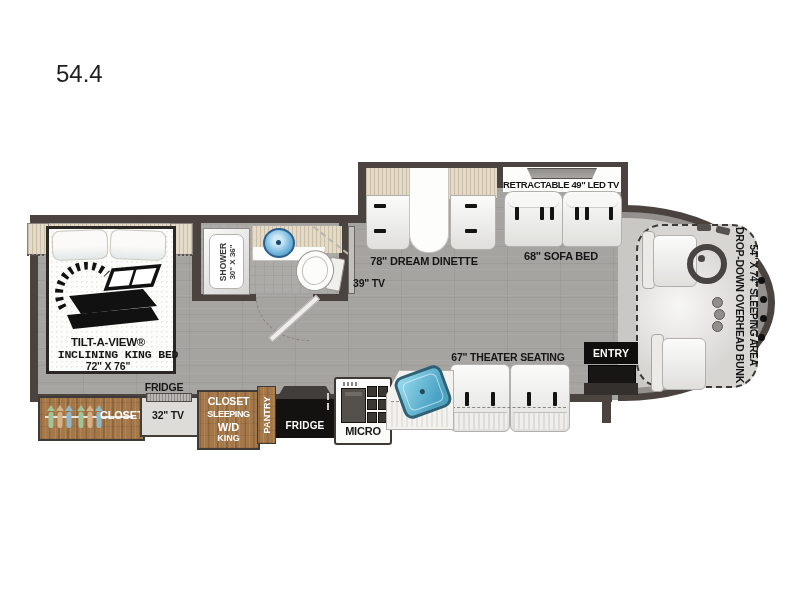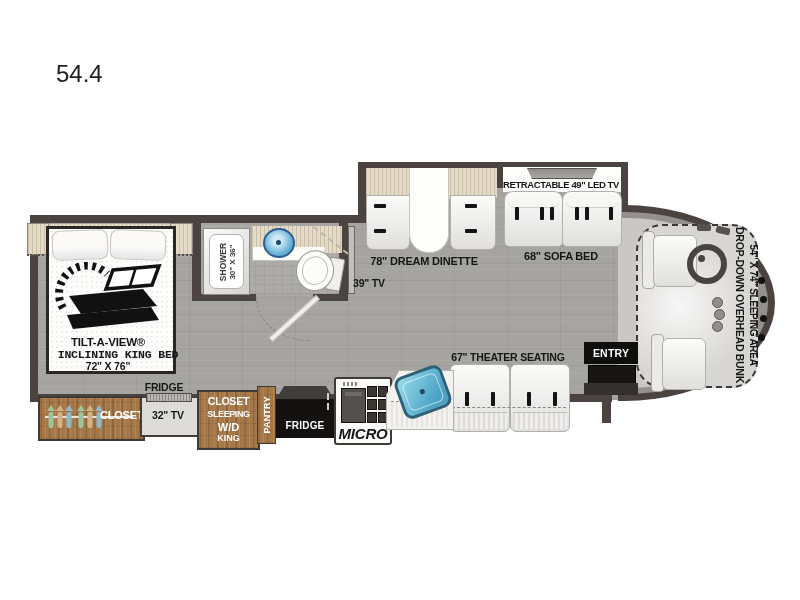--- a/index.html
+++ b/index.html
@@ -234,21 +234,21 @@
       <div class="abs" style="left:3px;top:3px;right:3px;height:4px;background:#6e6a66;"></div>
     </div>
     <div class="abs" style="left:31px;top:7px;width:20px;height:37px;">
       <div class="abs" style="left:0;top:0;width:8px;height:9px;background:#3a3733;border:1px solid #15120e;"></div>
       <div class="abs" style="left:11px;top:0;width:8px;height:9px;background:#3a3733;border:1px solid #15120e;"></div>
       <div class="abs" style="left:0;top:13px;width:8px;height:9px;background:#3a3733;border:1px solid #15120e;"></div>
       <div class="abs" style="left:11px;top:13px;width:8px;height:9px;background:#3a3733;border:1px solid #15120e;"></div>
       <div class="abs" style="left:0;top:26px;width:8px;height:9px;background:#3a3733;border:1px solid #15120e;"></div>
       <div class="abs" style="left:11px;top:26px;width:8px;height:9px;background:#3a3733;border:1px solid #15120e;"></div>
     </div>
-    <div class="lbl ctr" style="left:0;top:46px;width:100%;font-size:15px;font-style:italic;">MICRO</div>
+    <div class="lbl ctr" style="left:0;top:46px;width:100%;font-size:11px;">MICRO</div>
   </div>
 
   <div class="abs" style="left:386px;top:370px;width:66px;height:58px;background:#f3f2ef;border:1px solid #b5b2ae;
               clip-path:polygon(0 42%, 20% 0, 100% 0, 100% 100%, 0 100%);">
     <div class="abs" style="left:4px;top:30px;right:4px;bottom:2px;border-top:1px dashed #97948f;
          background:repeating-linear-gradient(90deg,#e5e3e0 0 2px, transparent 2px 5px);"></div>
   </div>
   <div class="abs" style="left:398px;top:370px;width:44px;height:38px;transform:rotate(-20deg);border-radius:9px;
               background:linear-gradient(135deg,#9adcee 0%,#4ba3c4 75%);border:3px solid #2f6176;">
     <div class="abs" style="left:4px;top:4px;right:4px;bottom:4px;border:1px solid rgba(255,255,255,0.55);border-radius:6px;"></div>

